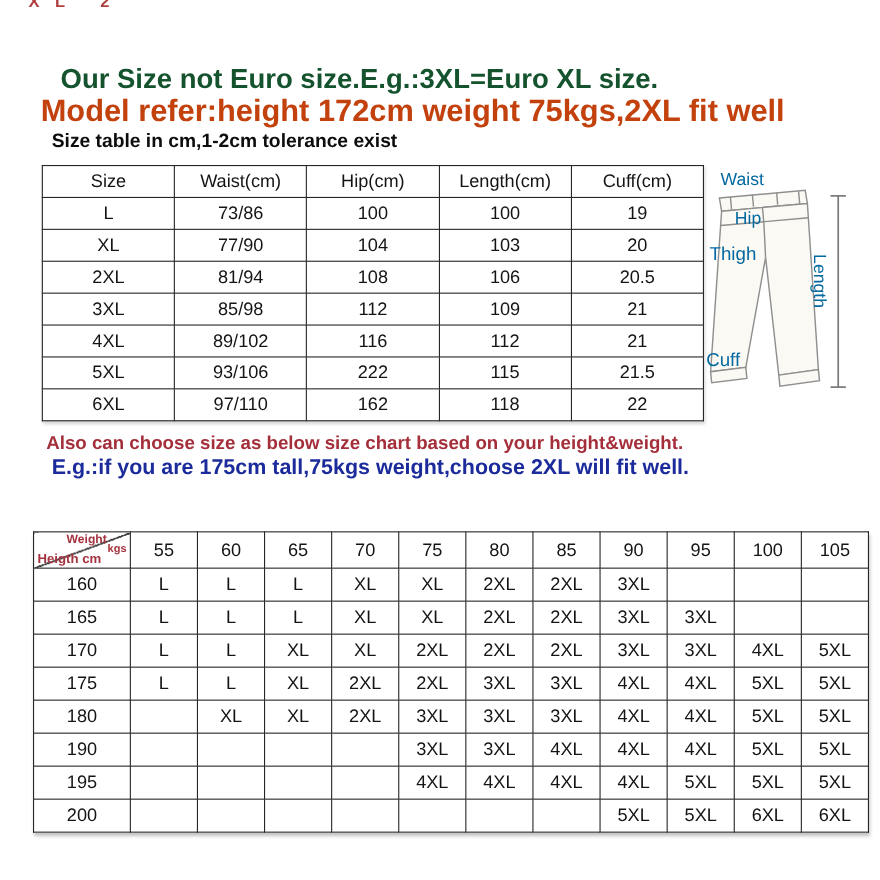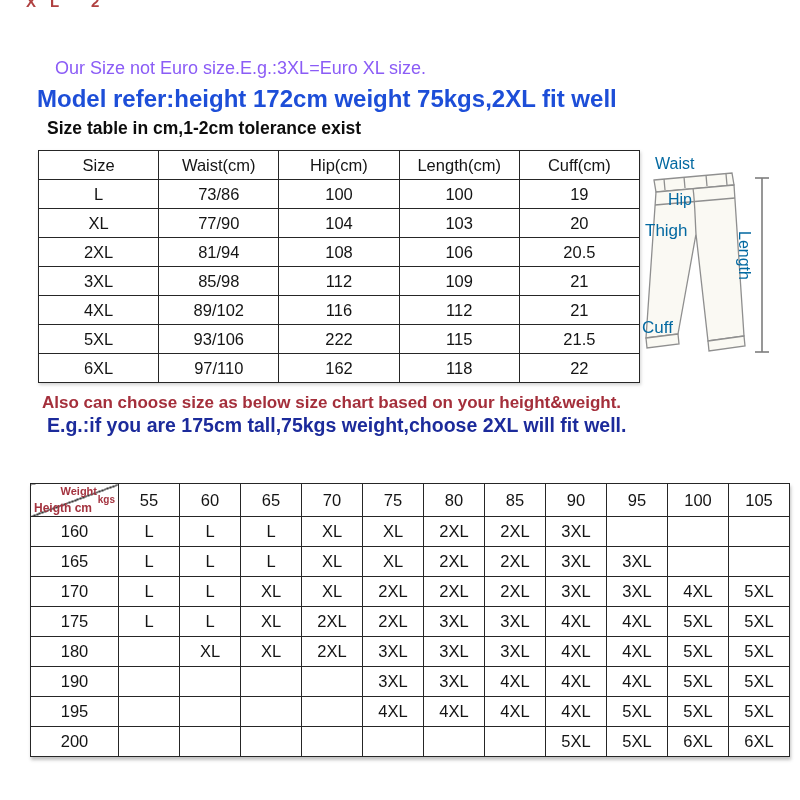--- a/index.html
+++ b/index.html
@@ -3,22 +3,22 @@
 <meta charset="utf-8">
 <style>
   html,body{margin:0;padding:0;background:#fff;}
   body{
     width:800px;height:800px;position:relative;overflow:hidden;
     font-family:"Liberation Sans",sans-serif;color:#111;
   }
   .abs{position:absolute;}
   
   .frag{left:26px;top:-7px;font-size:15px;font-weight:bold;color:#b04040;letter-spacing:14px;}
-  .note-top{left:55px;top:58px;font-size:18px;font-weight:normal;color:#8b5cf6;}
-  .note-model{left:37px;top:85px;font-size:24px;font-weight:bold;color:#1d4ed8;}
+  .note-top{left:55px;top:58px;font-size:25px;font-weight:bold;color:#14532d;}
+  .note-model{left:37px;top:85px;font-size:28px;font-weight:bold;color:#c2410c;}
   .note-size{left:47px;top:118px;font-size:17.5px;font-weight:bold;color:#0d0d0d;}
   .note-red{left:42px;top:393px;font-size:17px;font-weight:bold;color:#a42f3b;}
   .note-blue{left:47px;top:414px;font-size:19.5px;font-weight:bold;color:#1c2b9b;}
 
   
   table{border-collapse:collapse;table-layout:fixed;}
   td,th{border:1.6px solid #262626;text-align:center;vertical-align:middle;
         font-size:16.5px;font-weight:normal;color:#141414;padding:0;overflow:hidden;}
   .size-table{left:38px;top:150px;width:602px;box-shadow:1px 2px 3px rgba(130,130,130,.35);}
   .size-table td{height:28px;}

